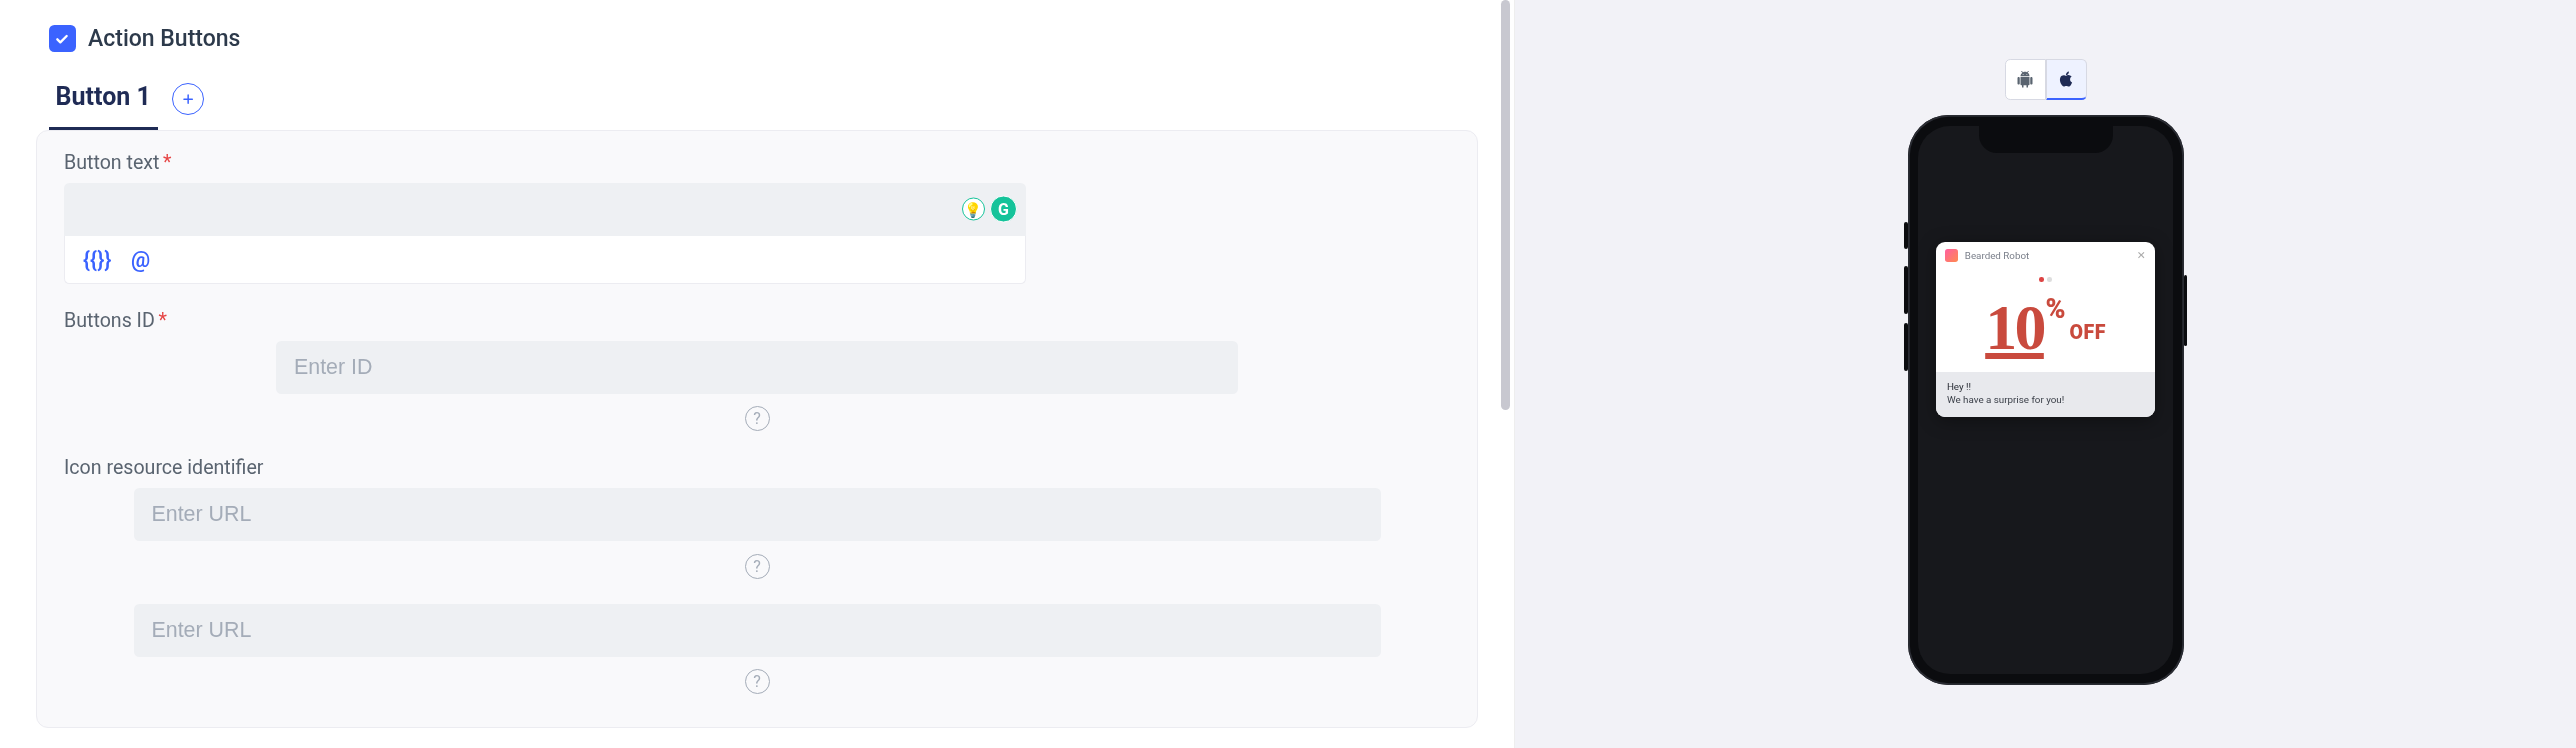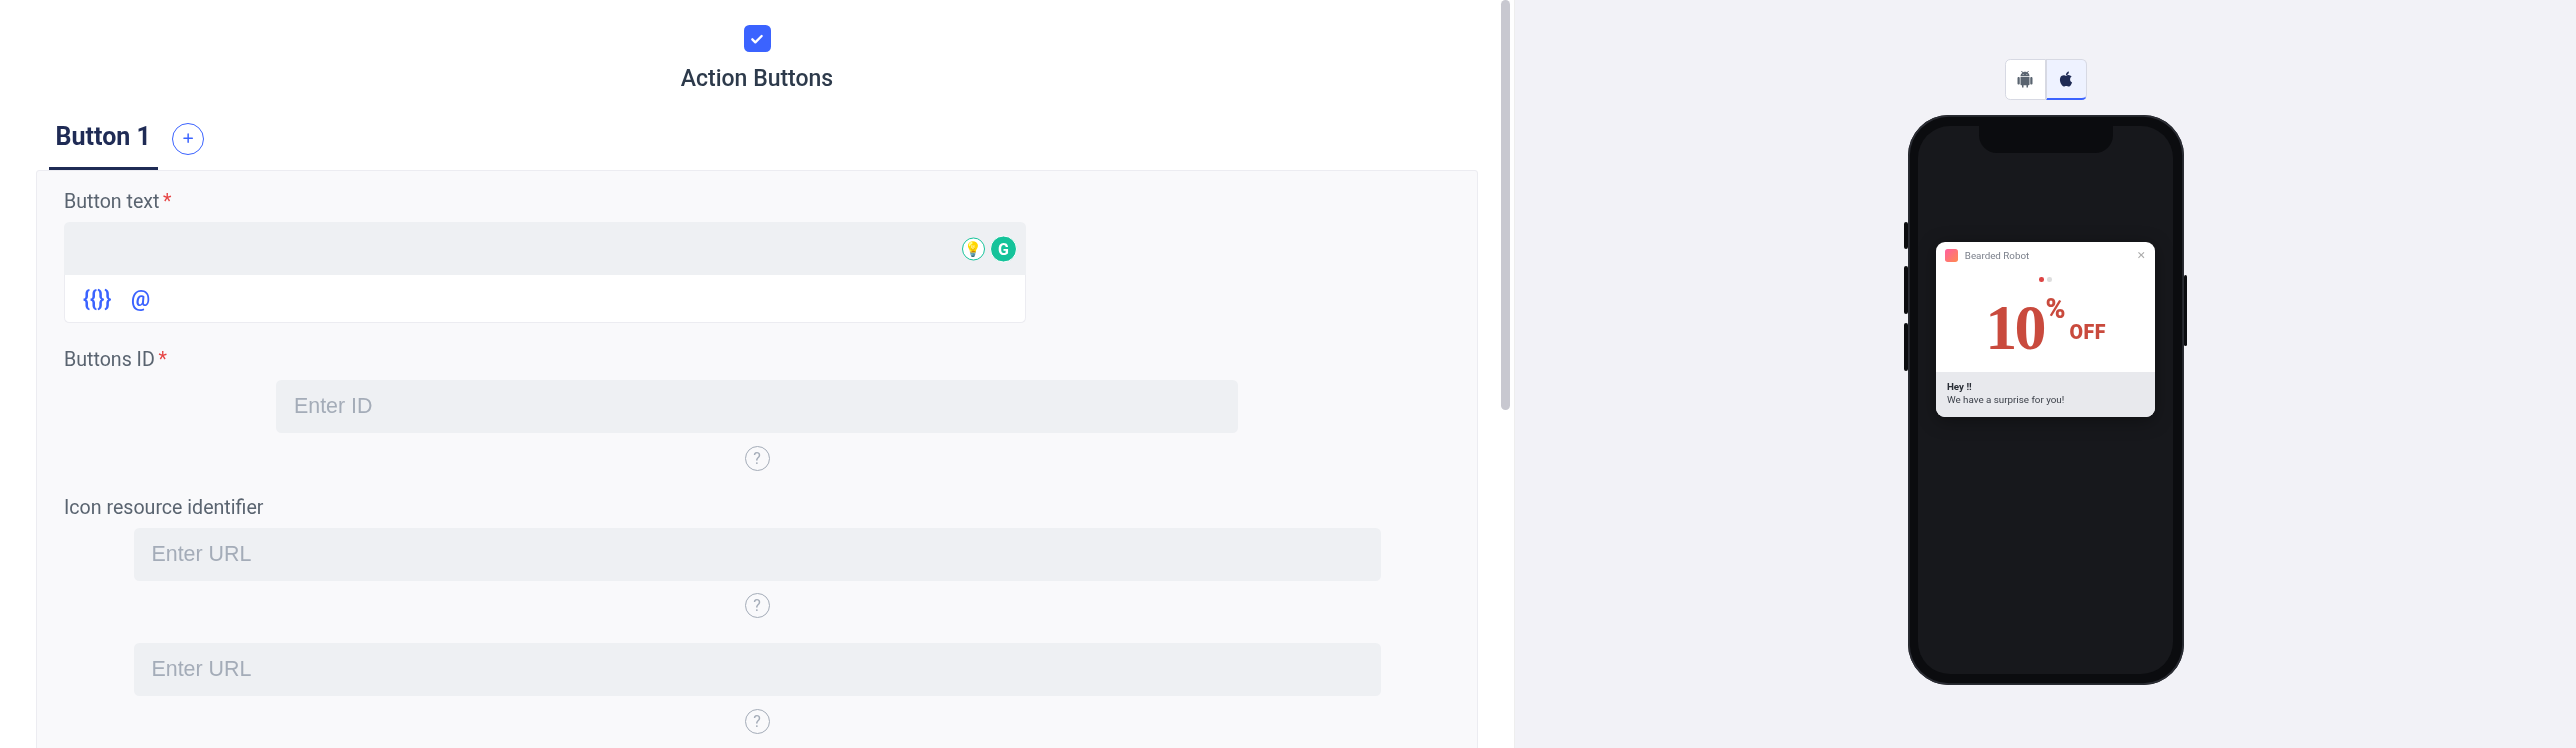--- a/index.html
+++ b/index.html
@@ -26,21 +26,20 @@
 
   
   .section-header {
     display: flex;
     align-items: center;
     gap: 12.5px;
     padding: 9px 12.5px 16px 12.5px;
     font-size: 23px;
     font-weight: 500;
     color: #2d3a4b;
-    flex-direction: column;
   }
   .checkbox {
     width: 27px;
     height: 27px;
     border-radius: 5.3px;
     background: #3b63ff;
     display: flex;
     align-items: center;
     justify-content: center;
   }
@@ -71,21 +70,21 @@
     color: #3b63ff;
     font-size: 19.6px;
     font-weight: 700;
     cursor: pointer;
   }
 
   
   .form-body {
     background: #f9f9fb;
     border: 0.9px solid #ececf1;
-    border-radius: 3px;
+    border-radius: 12px;
     padding: 19.6px 27px 27px 27px;
   }
   .field { margin-bottom: 25px; }
   .field-label {
     font-size: 19.6px;
     color: #5a6470;
     margin-bottom: 9px;
     display: block;
   }
   .req { color: #e64545; margin-left: 3.6px; }
@@ -244,31 +243,31 @@
   .dots { text-align:center; padding-bottom:3.6px; }
   .dots span { display:inline-block; width:4.5px; height:4.5px; border-radius:50%; background:#d44; margin:0 1.8px;}
   .dots span.inactive { background:#ddd; }
   .promo {
     text-align:center;
     padding: 7.1px 0 12.5px 0;
     color:#c94a3d;
     font-weight:900;
     line-height: 1;
   }
-  .promo .big { font-size:64px; letter-spacing:-2.7px; display:inline-block; vertical-align: top; font-family: Georgia, "Times New Roman", serif;}
+  .promo .big { font-size:64px; letter-spacing:-2.7px; display:inline-block; vertical-align: top; font-family: Georgia, "Times New Roman", serif; text-decoration: underline;}
   .promo .pct { display:inline-block; vertical-align: top; margin-left:1.8px; text-align:left;}
   .promo .pct .p { font-size:27px; font-weight:900;}
   .promo .pct .off { font-size:19.6px; font-weight:900; letter-spacing:0.4px;margin-left:24px;}
   .card-footer {
     background:#e8e9ed;
     padding:9px 10.7px 12.5px 10.7px;
     font-size:9.8px;
     color:#3a3f48;
   }
-  .card-footer .t { font-weight:700; margin-bottom:1.8px; color:#2a2e36;}
+  .card-footer .t { font-weight:400; margin-bottom:1.8px; color:#2a2e36;}
 
 </style>
 </head>
 <body>
 
 <div class="left-pane">
 
   <div class="section-header">
     <div class="checkbox">
       <svg viewBox="0 0 24 24">

